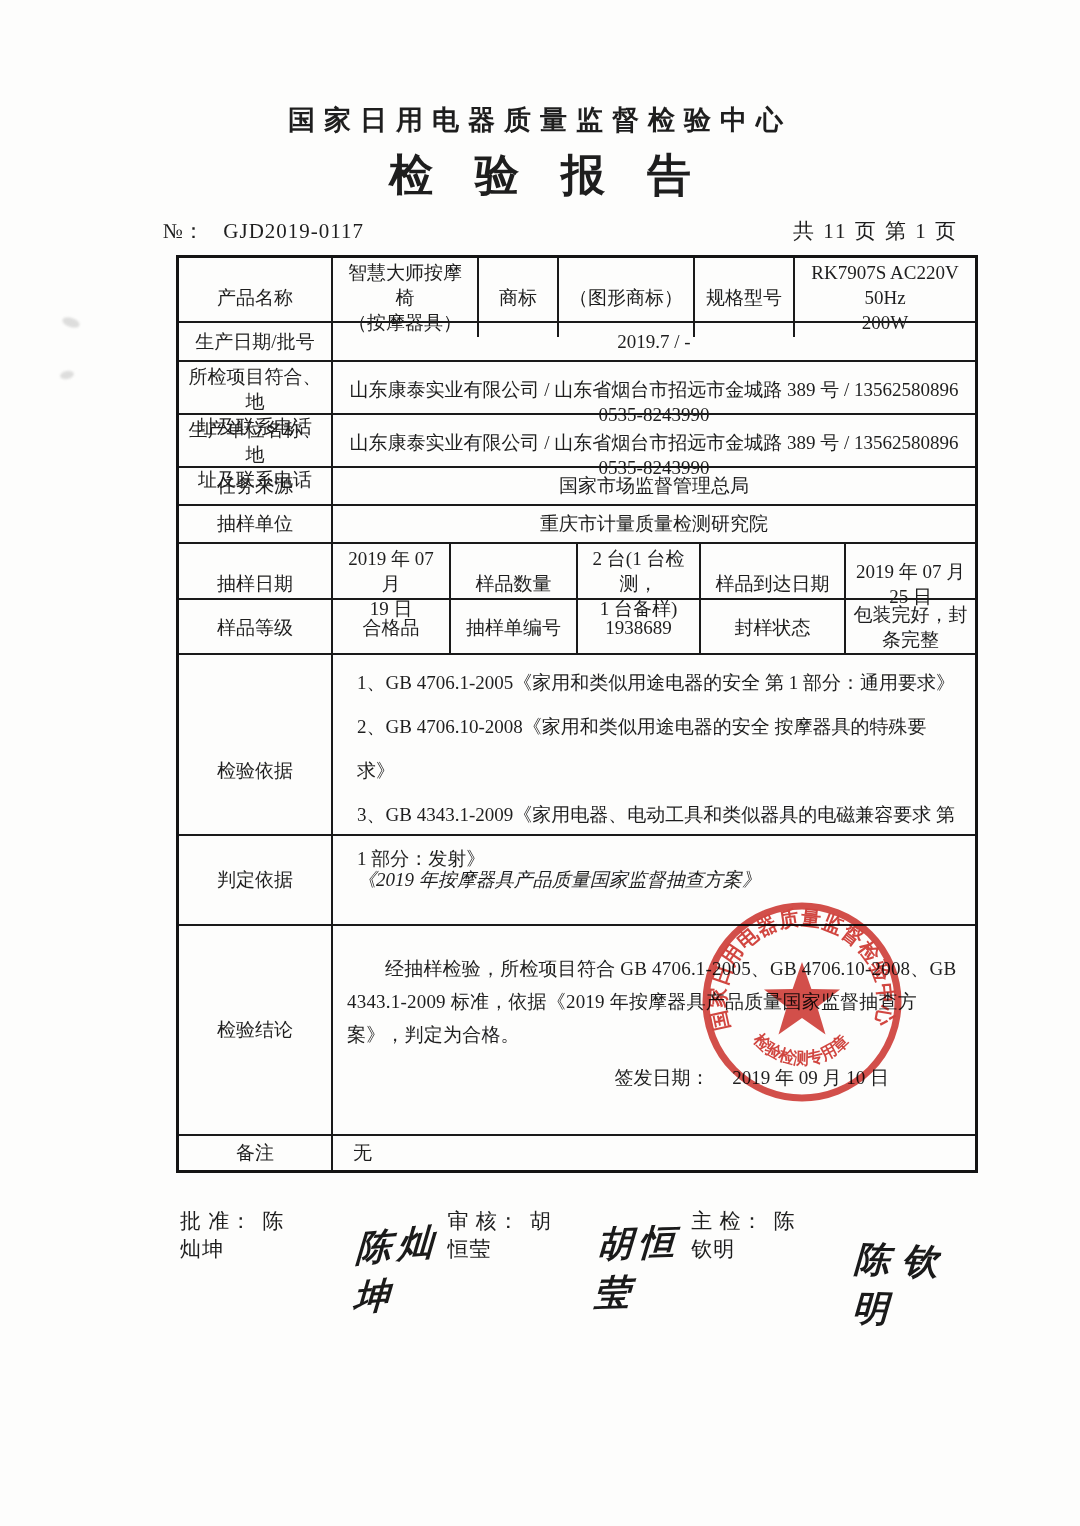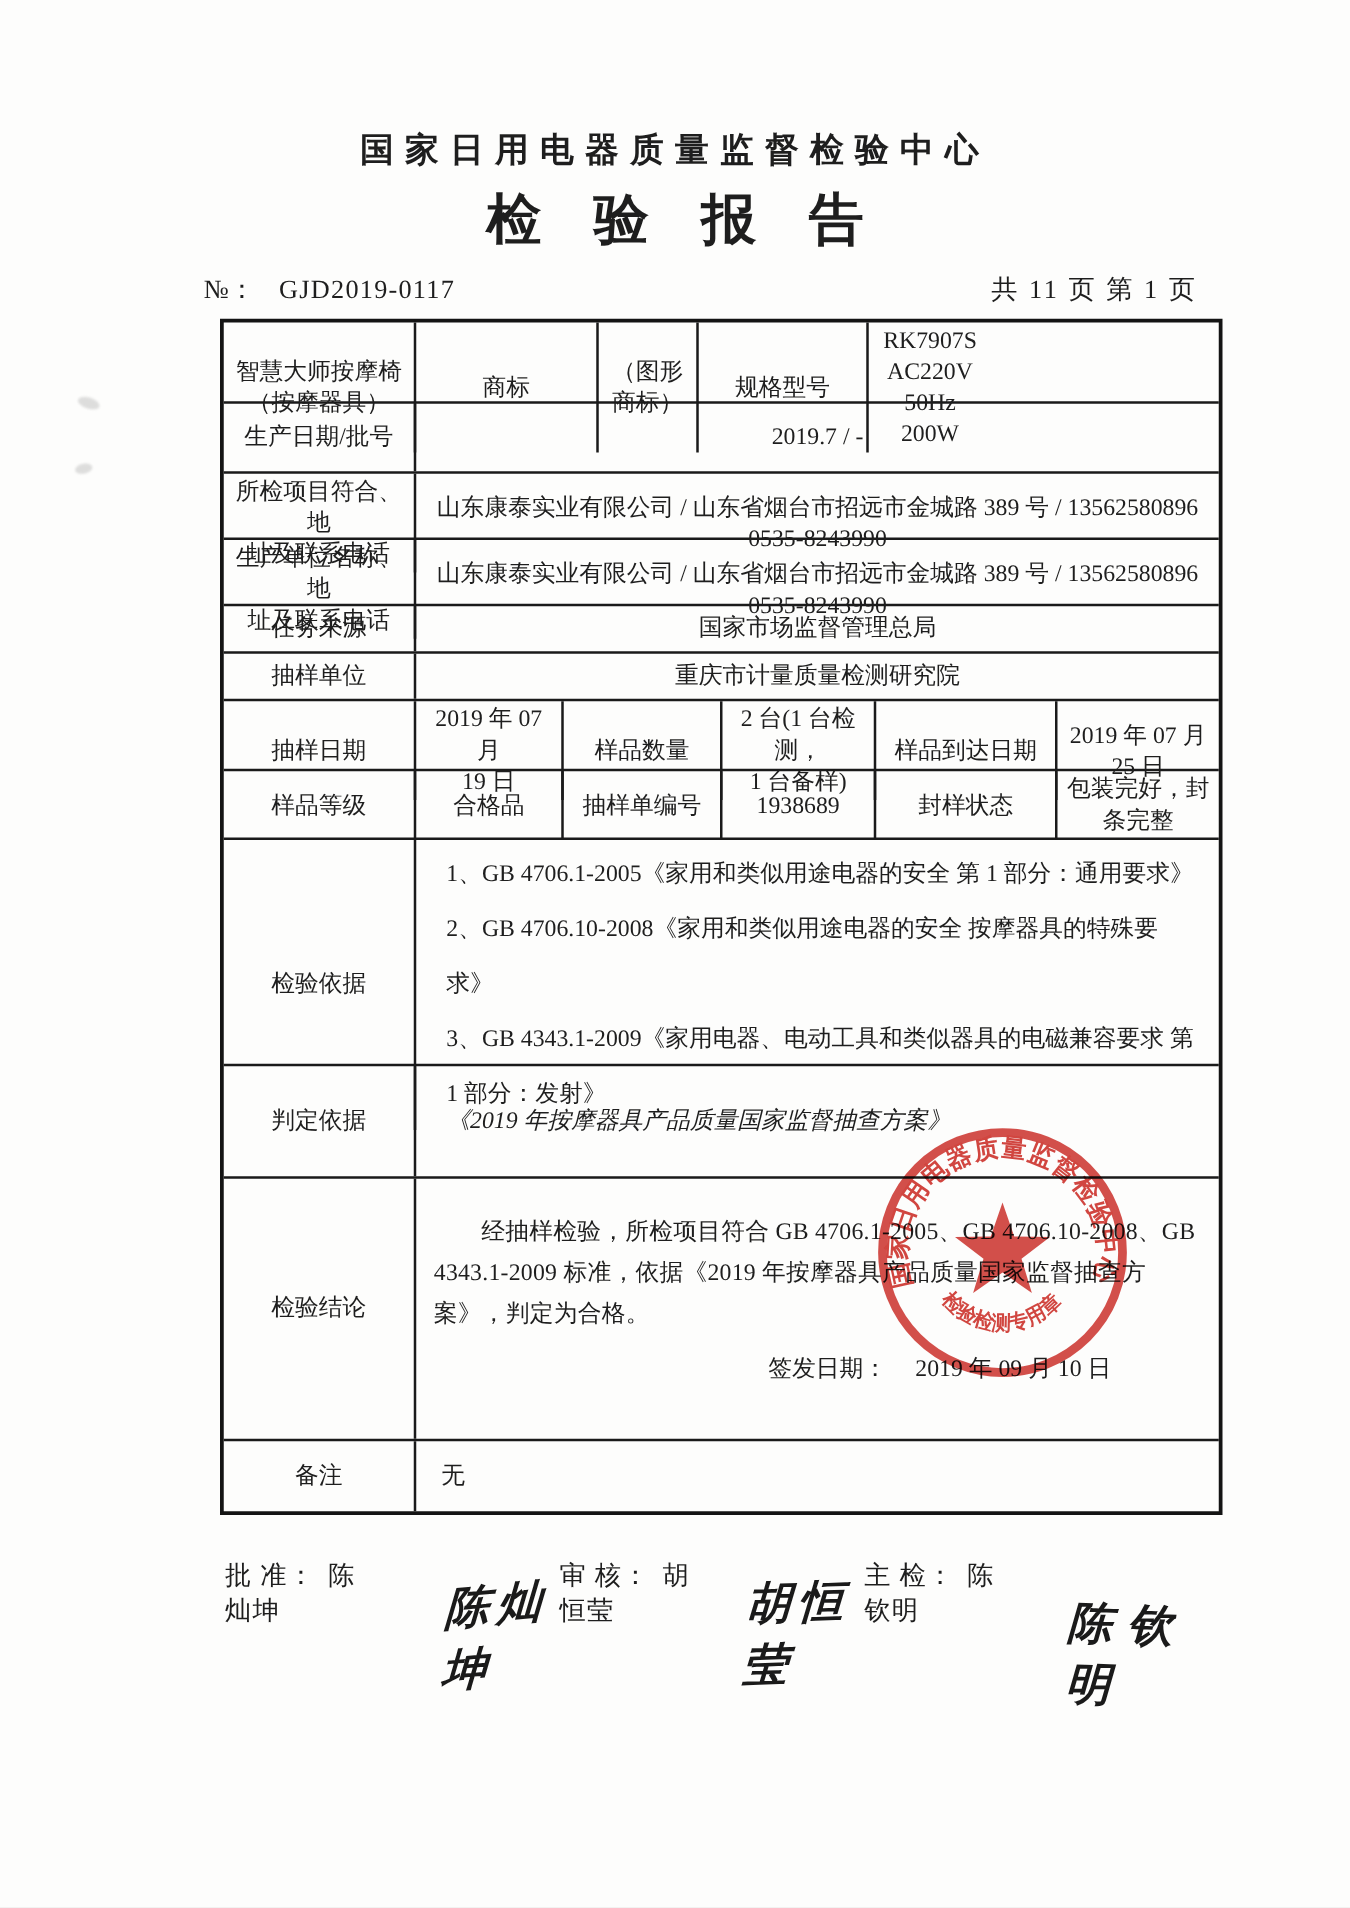--- a/index.html
+++ b/index.html
@@ -50,23 +50,23 @@
     margin-left:176px;
     width:802px;
     border:3px solid #141414;
     background:transparent;
   }
   .trow{display:grid;border-top:2px solid var(--line);}
   .trow:first-child{border-top:none;}
   .cols-a{grid-template-columns:152px 146px 80px 136px 100px 1fr;}
   .cols-b{grid-template-columns:152px 1fr;}
   .cols-c{grid-template-columns:152px 118px 127px 123px 145px 1fr;}
-  .h1{height:63px}.h2{height:56px}.h3{height:53px}.h5{height:38px}
+  .h1{height:63px}.h2{height:39px}.h3{height:53px}.h5{height:38px}
   .h7{height:56px}.h8{height:55px}.h9{height:181px}.h10{height:90px}
-  .h11{height:210px}.h12{height:58px}
+  .h11{height:210px}.h12{height:36px}
   .cell{
     display:flex;align-items:center;justify-content:center;
     text-align:center;
     border-left:2px solid var(--line);
     padding:2px 6px;
     font-size:19px;
     line-height:1.32;
   }
   .cell:first-child{border-left:none;}
   .preline{white-space:pre-line;}
@@ -148,20 +148,21 @@
     <div class="report-no">
       <span>№：</span>
       <span>GJD2019-0117</span>
     </div>
     <div class="page-info">共 11 页 第 1 页</div>
   </div>
 
   <div class="report-table">
 
     <div class="trow cols-a h1">
+      <div class="cell">产品名称</div>
       <div class="cell preline">智慧大师按摩椅
 （按摩器具）</div>
       <div class="cell">商标</div>
       <div class="cell">（图形商标）</div>
       <div class="cell">规格型号</div>
       <div class="cell preline">RK7907S AC220V 50Hz
 200W</div>
     </div>
 
     <div class="trow cols-b h2">

